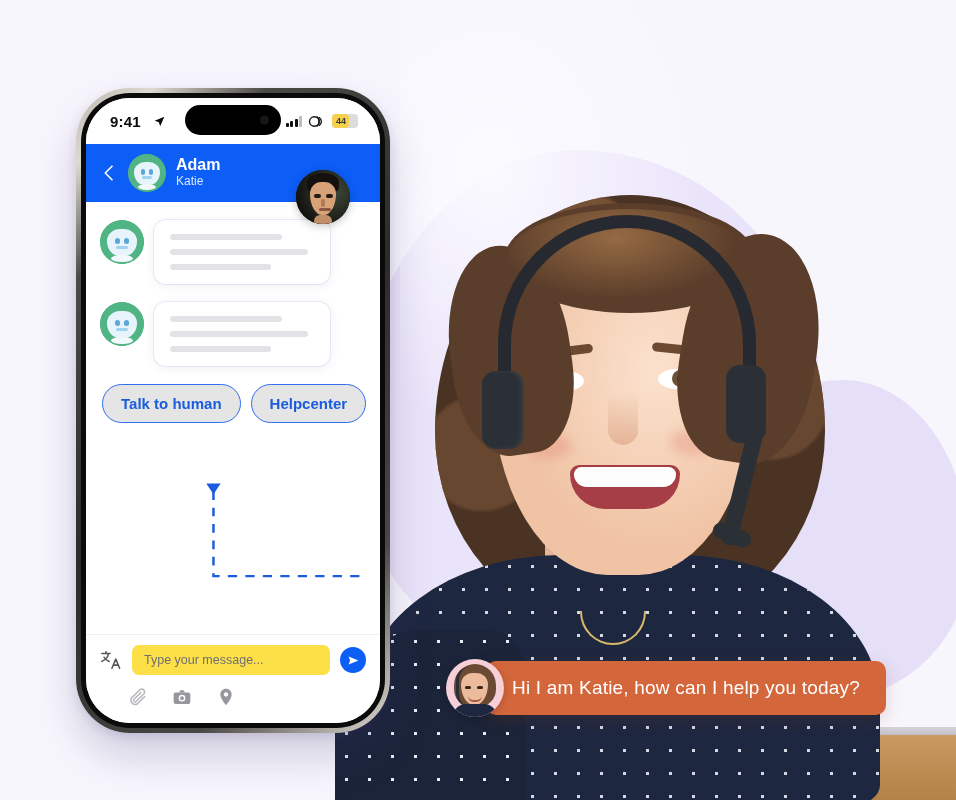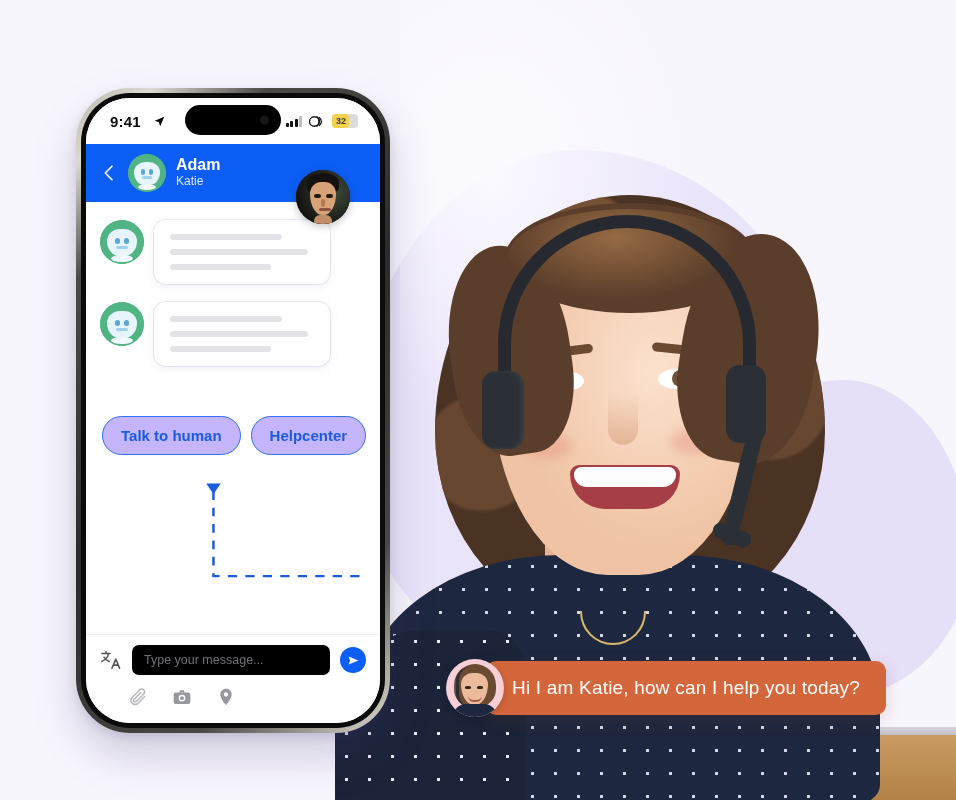--- a/index.html
+++ b/index.html
@@ -315,36 +315,36 @@
   .ua-nose{position:absolute;left:46%;top:54%;width:4px;height:8px;background:rgba(150,95,60,.6);border-radius:2px;}
   .ua-mouth{position:absolute;left:42%;top:70%;width:12px;height:3px;background:#8d5440;border-radius:2px;}
   .ua-neck{position:absolute;left:34%;bottom:0;width:32%;height:16%;background:#c08f68;border-radius:6px 6px 0 0;}
 
   
   #quick-replies {
     display: flex; gap: 10px; margin-top: 2px; padding-left: 2px;
   }
   .chip {
     border: 1.6px solid #2f6ff0; color: #1a5cdd;
-    background: #c4b5fd; border-radius: 22px;
+    background: #e5e5e5; border-radius: 22px;
     padding: 10px 18px; font-size: 15px; font-weight: 600;
-    white-space: nowrap; cursor: pointer; margin-top: 32px;
+    white-space: nowrap; cursor: pointer;
   }
   
   #connector { position: absolute; left: 0; top: 0; width: 100%; height: 100%; pointer-events: none; }
 
   
   #input-area {
     flex: 0 0 auto; background: #fff; padding: 10px 14px 16px 14px;
     border-top: 1px solid #f0f0f4;
   }
   #input-row { display: flex; align-items: center; gap: 10px; }
   #translate-icon { width: 22px; height: 22px; flex: 0 0 22px; }
   #msg-input {
-    flex: 1 1 auto; background: #000000; border: none; border-radius: 7px;
+    flex: 1 1 auto; background: #fde047; border: none; border-radius: 7px;
     height: 30px; padding: 0 12px; font-size: 12.5px; color: #6b6b72;
     font-family: "Liberation Sans", sans-serif; outline: none;
   }
   #msg-input::placeholder { color: #6f6f78; }
   #send-btn {
     flex: 0 0 26px; width: 26px; height: 26px; border-radius: 50%;
     background: #0d5ef7; border: none; cursor: pointer;
     display: flex; align-items: center; justify-content: center;
   }
   #attach-row { display: flex; gap: 24px; padding: 12px 0 0 28px; }
@@ -441,21 +441,21 @@
                 <i></i>
                 <i></i>
               </span>
             <svg width="18" height="13" viewBox="0 0 20 14">
               <ellipse cx="7" cy="7" rx="5.3" ry="5.3" fill="none" stroke="#111" stroke-width="1.5"></ellipse>
               <path d="M12.5 2.6a5.3 5.3 0 0 1 0 8.8" fill="none" stroke="#111" stroke-width="1.5" stroke-linecap="round"></path>
               <path d="M10 1.8a6.6 6.6 0 0 1 0 10.4" fill="none" stroke="#111" stroke-width="1.5" stroke-linecap="round"></path>
             </svg>
             <span class="batt">
               <span class="batt-fill"></span>
-              <span class="batt-num">32</span>
+              <span class="batt-num">44</span>
             </span>
           </div>
         </div>
 
         <div id="chat-header">
           <svg id="back-chevron" viewBox="0 0 24 24">
             <path d="M16 3 7 12l9 9" fill="none" stroke="#fff" stroke-width="2.2" stroke-linecap="round" stroke-linejoin="round"></path>
           </svg>
           <span class="bot-avatar hdr">
             <span class="ba-ring"></span>

